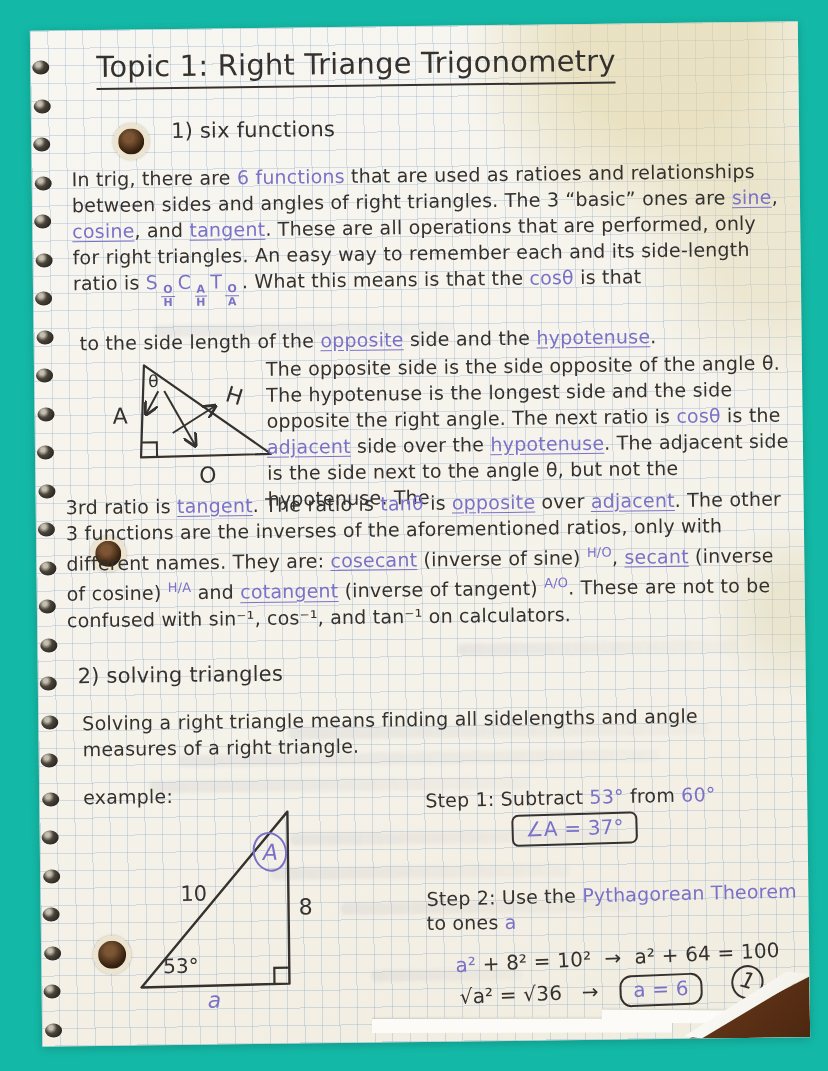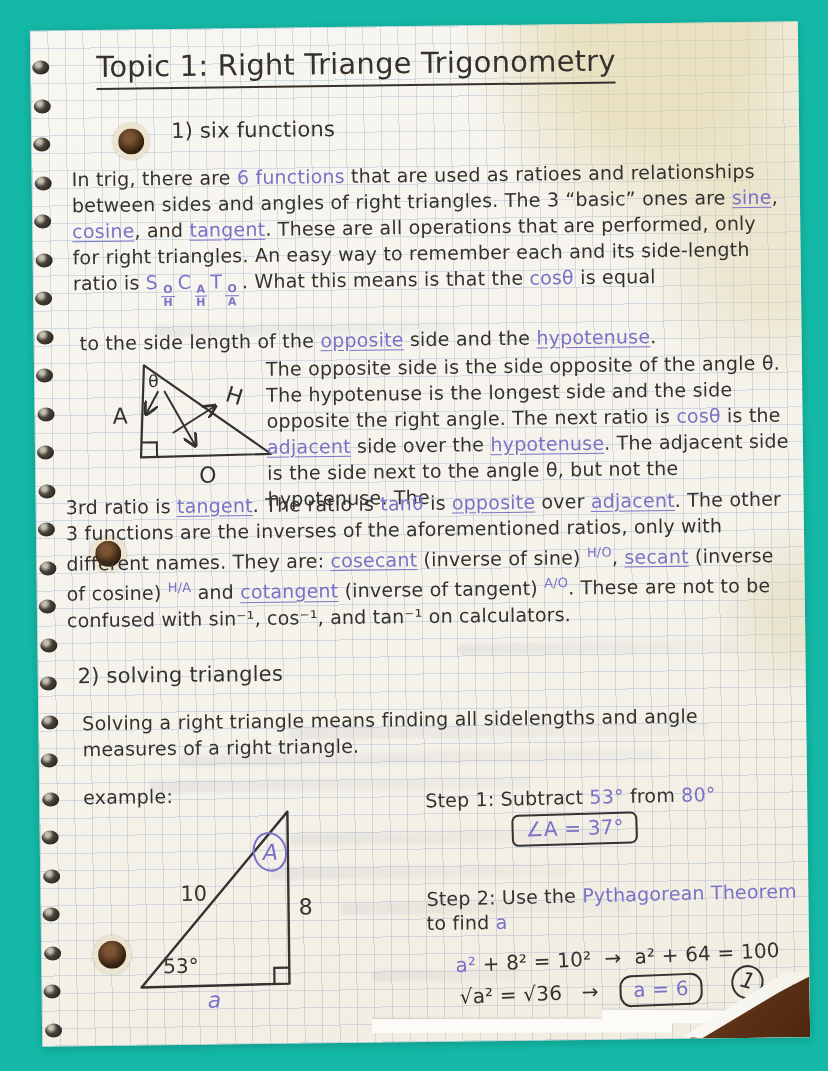--- a/index.html
+++ b/index.html
@@ -110,21 +110,21 @@
 
     <div class="abs hand body-text" style="left:40px;top:136px;width:714px;"><span class="seg ink">In trig, there are </span><span class="seg accent">6 functions</span><span class="seg ink"> that are used as ratioes and relationships between sides and angles of right triangles. The 3 “basic” ones are </span><span class="seg accent u">sine</span><span class="seg ink">, </span><span class="seg accent u">cosine</span><span class="seg ink">, and </span><span class="seg accent u">tangent</span><span class="seg ink">. These are all operations that are performed, only for right triangles. An easy way to remember each and its side-length ratio is </span><span class="seg accent">S</span><span class="frac accent">
           <span class="fn">O</span>
           <span class="fd">H</span>
         </span><span class="seg accent">C</span><span class="frac accent">
           <span class="fn">A</span>
           <span class="fd">H</span>
         </span><span class="seg accent">T</span><span class="frac accent">
           <span class="fn">O</span>
           <span class="fd">A</span>
-        </span><span class="seg ink">. What this means is that the </span><span class="seg accent">cosθ</span><span class="seg ink"> is equal</span></div>
+        </span><span class="seg ink">. What this means is that the </span><span class="seg accent">cosθ</span><span class="seg ink"> is that</span></div>
 
     <div class="abs hand body-text" style="left:46px;top:300px;width:706px;"><span class="seg ink">to the side length of the </span><span class="seg accent u">opposite</span><span class="seg ink"> side and the </span><span class="seg accent u">hypotenuse</span><span class="seg ink">.</span></div>
 
     <svg class="abs" style="left:48px;top:328px;" width="215" height="140" viewBox="0 0 215 140">
       <defs>
         <marker id="arr" viewBox="0 0 10 10" refX="8" refY="5" markerWidth="7" markerHeight="7" orient="auto-start-reverse">
           <path d="M0,0 L10,5 L0,10" fill="none" stroke="#35312e" stroke-width="2"></path>
         </marker>
       </defs>
       <path d="M62,8 L58,100 L188,98 Z" fill="none" stroke="#35312e" stroke-width="2.2" stroke-linejoin="round"></path>
@@ -152,27 +152,27 @@
       <path d="M160,12 L12,186 L160,184 Z" fill="none" stroke="#35312e" stroke-width="2.4" stroke-linejoin="round"></path>
       <path d="M160,168 L145,168 L145,184" fill="none" stroke="#35312e" stroke-width="2.2"></path>
       <ellipse cx="142" cy="52" rx="16" ry="19" fill="none" stroke="#7b72c8" stroke-width="2" transform="rotate(-14 142 52)"></ellipse>
       <text x="135" y="60" font-size="22" fill="#7b72c8" font-style="italic">A</text>
       <text x="52" y="100" font-size="21" fill="#35312e">10</text>
       <text x="170" y="115" font-size="22" fill="#35312e">8</text>
       <text x="34" y="172" font-size="20" fill="#35312e">53°</text>
       <text x="78" y="207" font-size="22" fill="#7b72c8" font-style="italic">a</text>
     </svg>
 
-    <div class="abs hand body-text" style="left:386px;top:760px;transform:rotate(-.6deg);"><span class="seg ink">Step 1: Subtract </span><span class="seg accent">53°</span><span class="seg ink"> from </span><span class="seg accent">80°</span></div>
+    <div class="abs hand body-text" style="left:386px;top:760px;transform:rotate(-.6deg);"><span class="seg ink">Step 1: Subtract </span><span class="seg accent">53°</span><span class="seg ink"> from </span><span class="seg accent">60°</span></div>
     <div class="abs hand" style="left:472px;top:792px;transform:rotate(-1deg);">
       <span class="boxed accent">∠A = 37°</span>
     </div>
 
     <div class="abs hand body-text" style="left:386px;top:858px;transform:rotate(-.6deg);"><span class="seg ink">Step 2: Use the </span><span class="seg accent">Pythagorean Theorem</span></div>
-    <div class="abs hand body-text" style="left:386px;top:884px;"><span class="seg ink">to find </span><span class="seg accent">a</span></div>
+    <div class="abs hand body-text" style="left:386px;top:884px;"><span class="seg ink">to ones </span><span class="seg accent">a</span></div>
 
     <div class="abs hand" style="left:414px;top:922px;font-size:20px;transform:rotate(-2deg);"><span class="seg accent">a²</span><span class="seg ink"> + 8² = 10²  →  a² + 64 = 100</span></div>
     <div class="abs hand" style="left:418px;top:956px;font-size:20px;transform:rotate(-1.5deg);">
       <span><span class="seg ink">√a² = √36   →</span></span>
       <span class="boxed accent" style="border-radius:12px;margin-left:14px;">a = 6</span>
     </div>
 
     <div class="stack-strip" style="left:330px;bottom:8px;width:300px;height:14px;transform:rotate(.6deg);"></div>
     <div class="stack-strip" style="left:560px;bottom:16px;width:130px;height:13px;transform:rotate(1.2deg);"></div>
 

